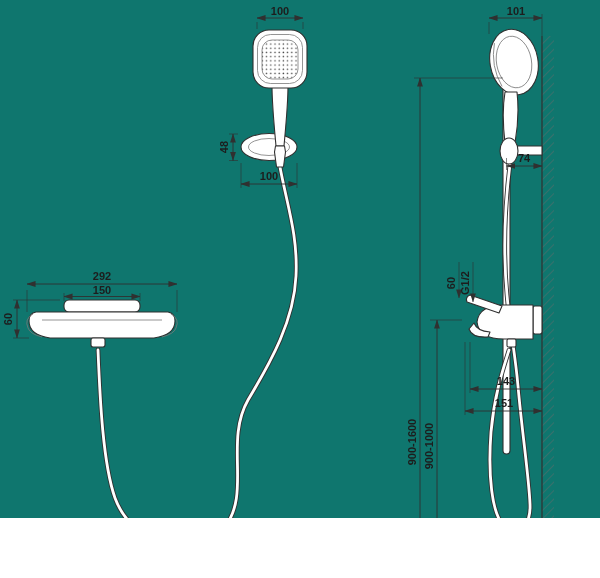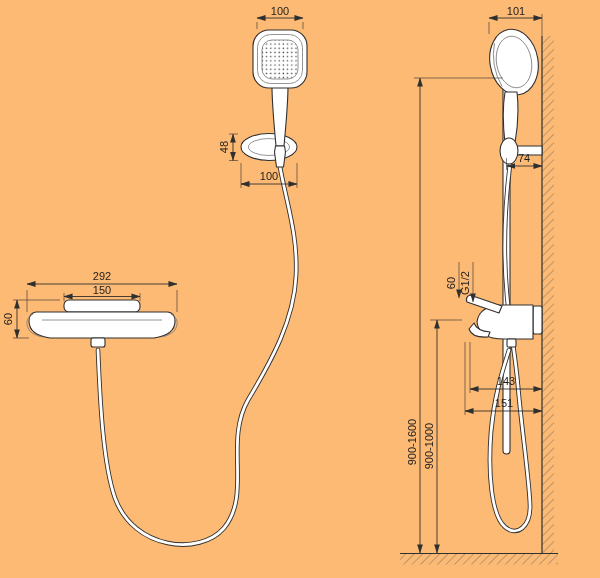--- a/index.html
+++ b/index.html
@@ -1,16 +1,16 @@
 <!DOCTYPE html>
 <html><head>
 <meta charset="utf-8">
 <style>
   html,body{margin:0;padding:0;background:#ffffff;}
-  .canvas{width:600px;height:578px;background:#fdba74;position:relative;overflow:hidden;}
+  .canvas{width:600px;height:518px;background:#0f766e;position:relative;overflow:hidden;font-weight:bold;}
   svg{display:block;}
   .shape{fill:#ffffff;stroke:#303030;stroke-width:1.1;stroke-linejoin:round;}
   .shape-line{fill:none;stroke:#303030;stroke-width:1.2;}
   .thin{fill:none;stroke:#7a7a7a;stroke-width:0.8;}
   .ext{fill:none;stroke:#303030;stroke-width:0.6;}
   .dim{fill:none;stroke:#303030;stroke-width:0.9;}
   .hose-outer{fill:none;stroke:#303030;stroke-width:4.6;stroke-linecap:round;}
   .hose-inner{fill:none;stroke:#ffffff;stroke-width:2.8;stroke-linecap:round;}
   .dim-label{font-family:"Liberation Sans","DejaVu Sans",sans-serif;font-size:11px;fill:#1d1d1d;}
 </style>

